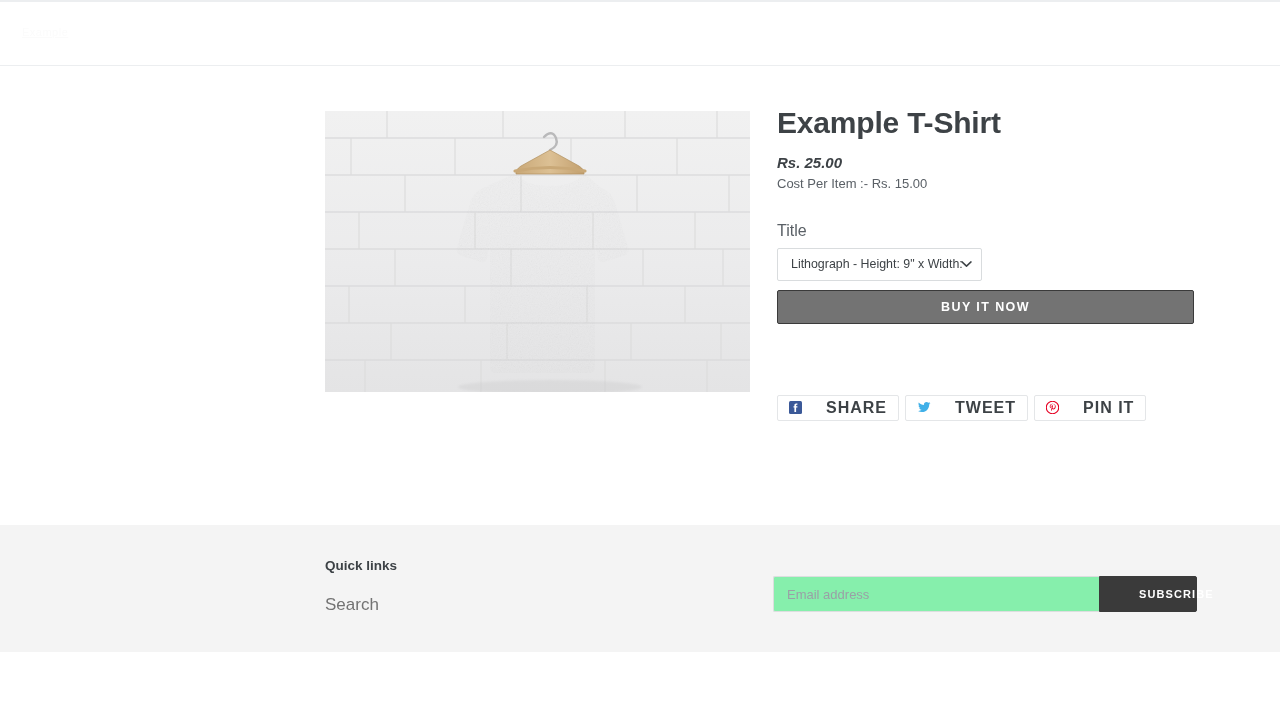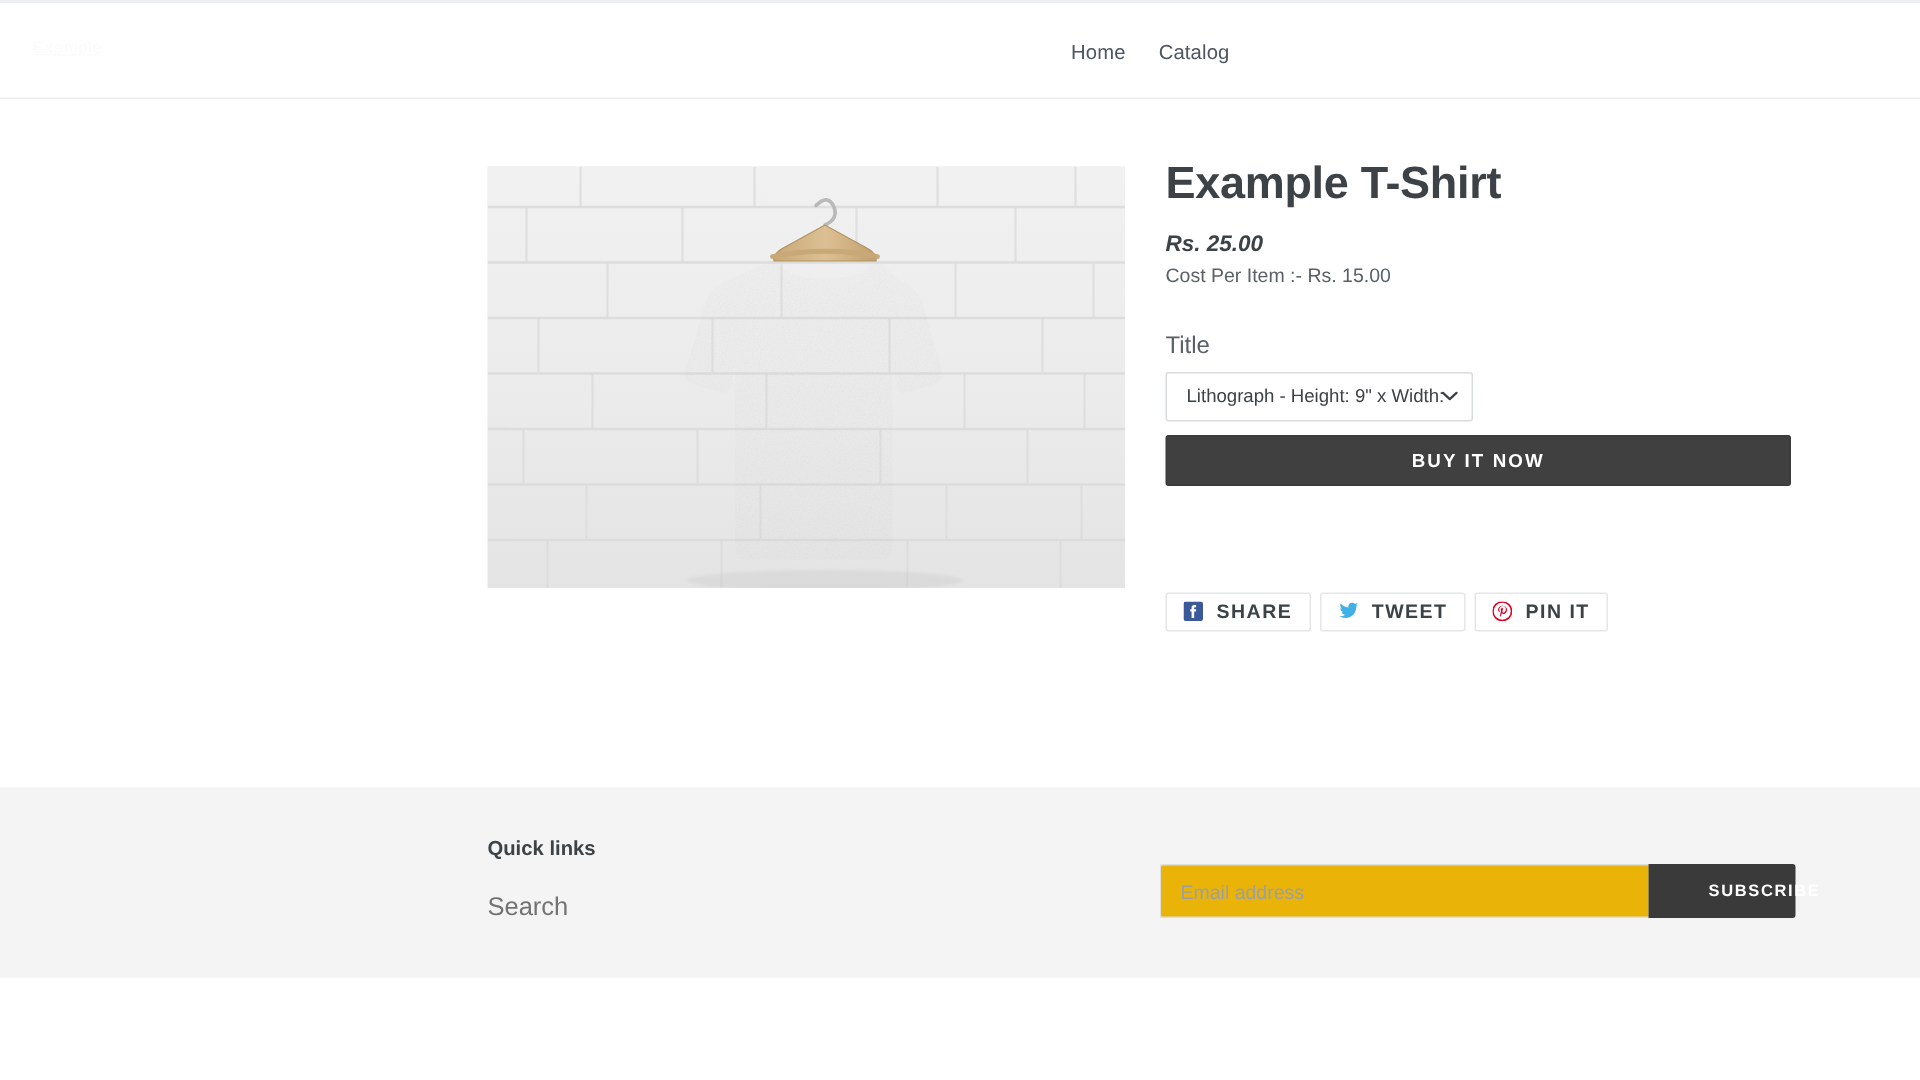--- a/index.html
+++ b/index.html
@@ -142,41 +142,41 @@
     cursor: pointer;
   }
   .btn-add {
     margin-top: 37px;
     background: #ffffff;
     color: #3d4246;
     border: 1px solid #3d4246;
   }
   .btn-buy {
     margin-top: 9px;
-    background: #404040;
+    background: #737373;
     color: #ffffff;
     border: 1px solid #3a3a3a;
   }
 
   
   .share-row {
     margin-top: 71px;
     display: flex;
     gap: 6px;
   }
   .share-btn {
     display: flex;
     align-items: center;
-    gap: 9px;
+    gap: 24px;
     height: 25px;
     padding: 12px 11px;
     border: 1px solid #e4e6e8;
     border-radius: 2px;
     background: #ffffff;
-    font-size: 13px;
+    font-size: 16px;
     font-weight: bold;
     letter-spacing: 1px;
     color: #3d4246;
     cursor: pointer;
   }
   .share-ico { line-height: 0; flex: none; }
 
   
   .footer {
     position: relative;
@@ -211,21 +211,21 @@
   .newsletter-form {
     margin-top: 18px;
     display: flex;
     width: 424px;
     height: 36px;
   }
   .newsletter-input {
     flex: 1;
     border: 1px solid #dcdedf;
     border-right: none;
-    background: #eab308;
+    background: #86efac;
     padding: 0 13px;
     font-size: 13px;
     font-family: "Liberation Sans", sans-serif;
     color: #3d4246;
     outline: none;
     border-radius: 2px 0 0 2px;
   }
   .newsletter-input::placeholder { color: #9aa0a6; }
   .newsletter-btn {
     width: 98px;
@@ -241,24 +241,20 @@
     padding-left: 39px;
   }
 
   .page-bottom { height: 68px; background: #ffffff; }
 </style>
 </head>
 <body>
 
 <header class="site-header">
   <a class="logo" href="#">Example</a>
-  <nav class="nav">
-    <a href="#">Home</a>
-    <a href="#">Catalog</a>
-  </nav>
 </header>
 
 <main class="main">
 
   <div class="product-media">
     <svg viewBox="0 0 425 281" preserveAspectRatio="xMidYMid slice" aria-hidden="true">
       <defs>
         <linearGradient id="wallg" x1="0" y1="0" x2="0" y2="1">
           <stop offset="0%" stop-color="#f1f1f1"></stop>
           <stop offset="55%" stop-color="#ebebec"></stop>

